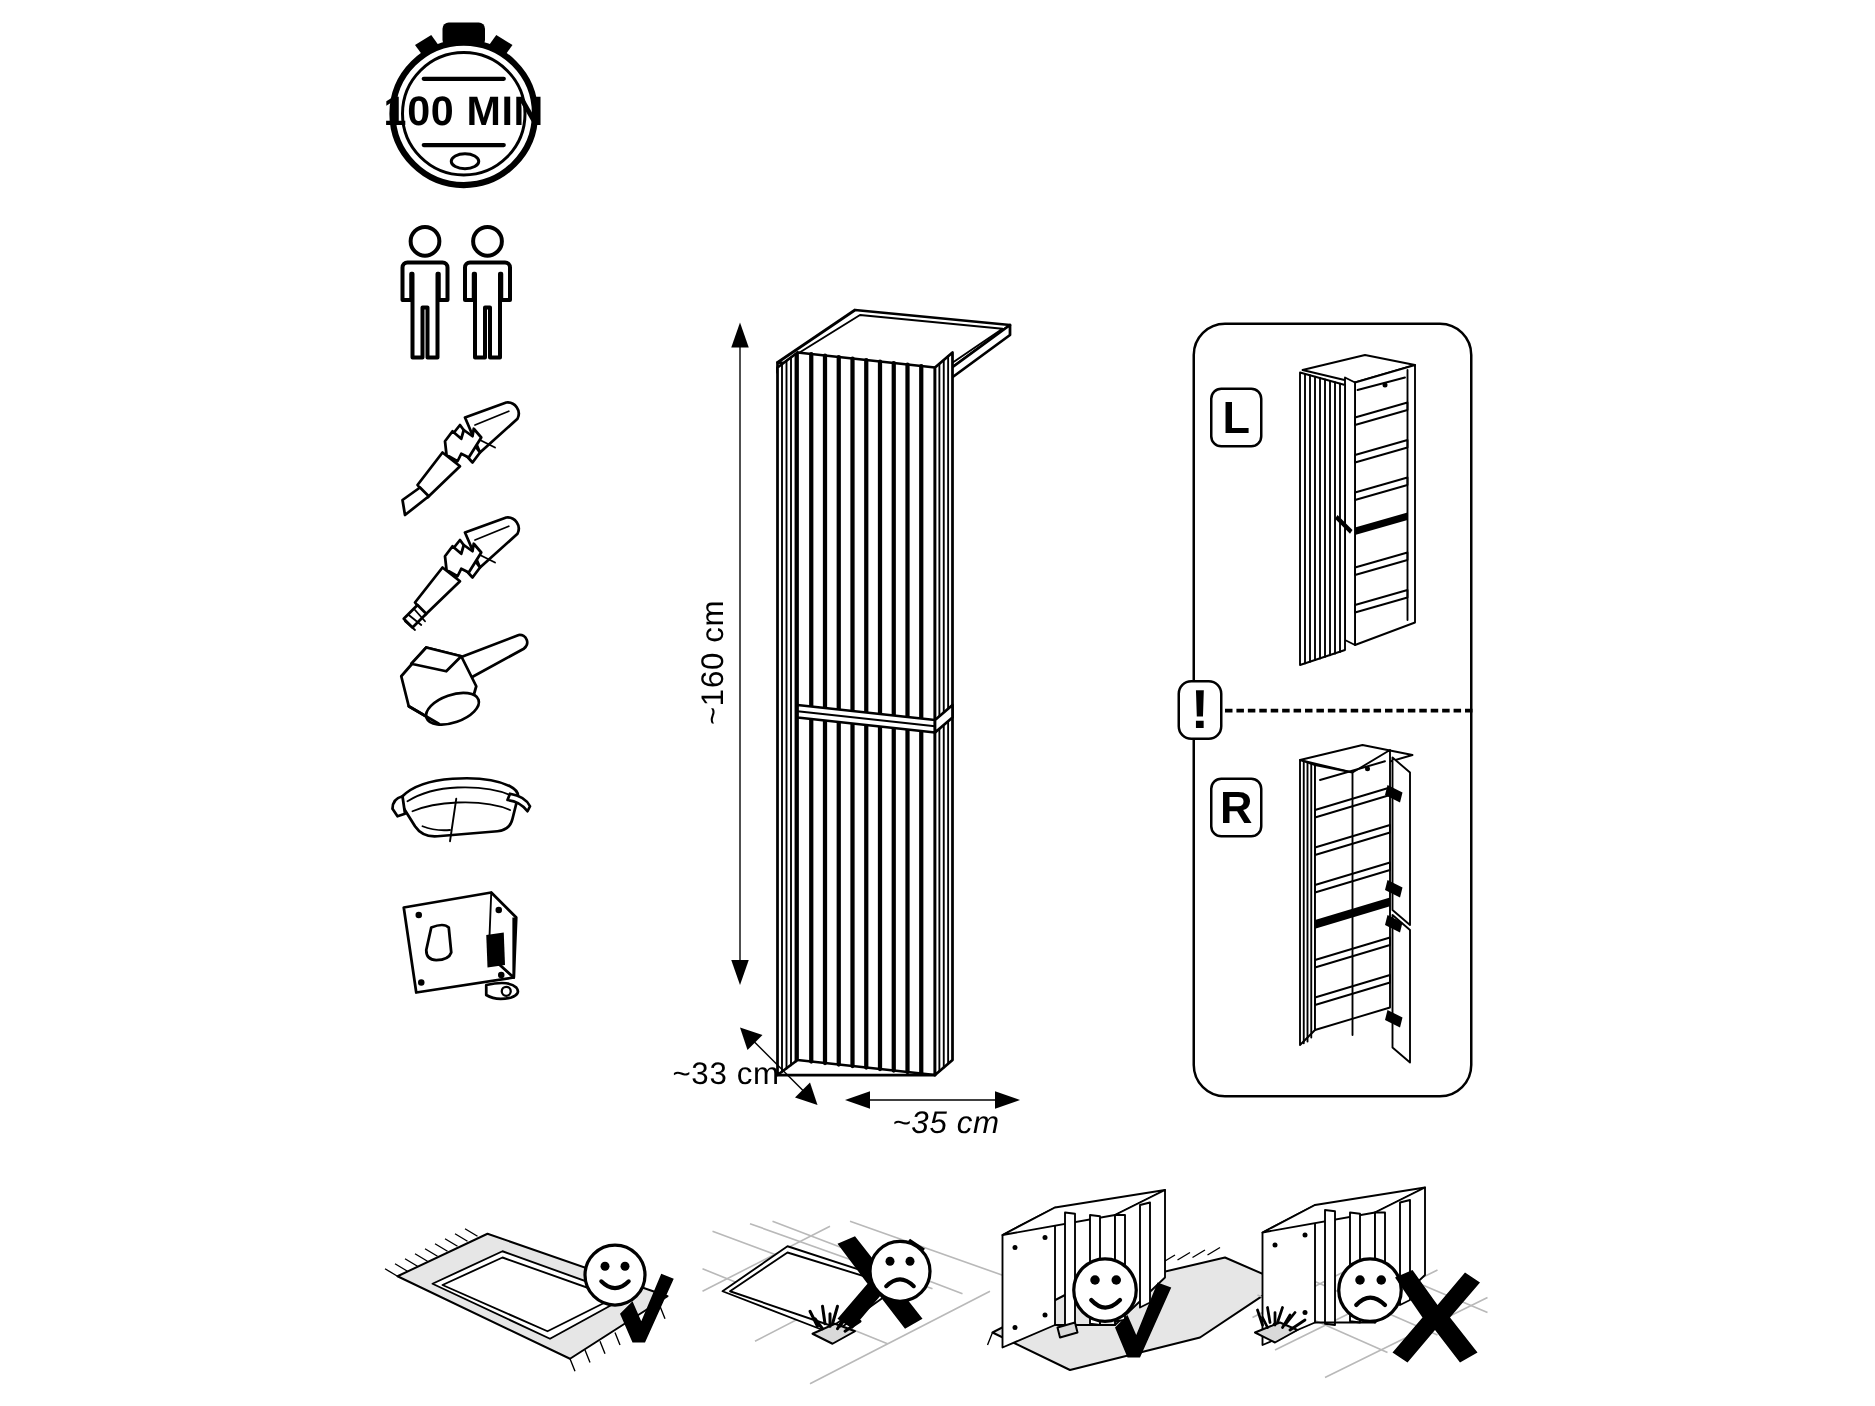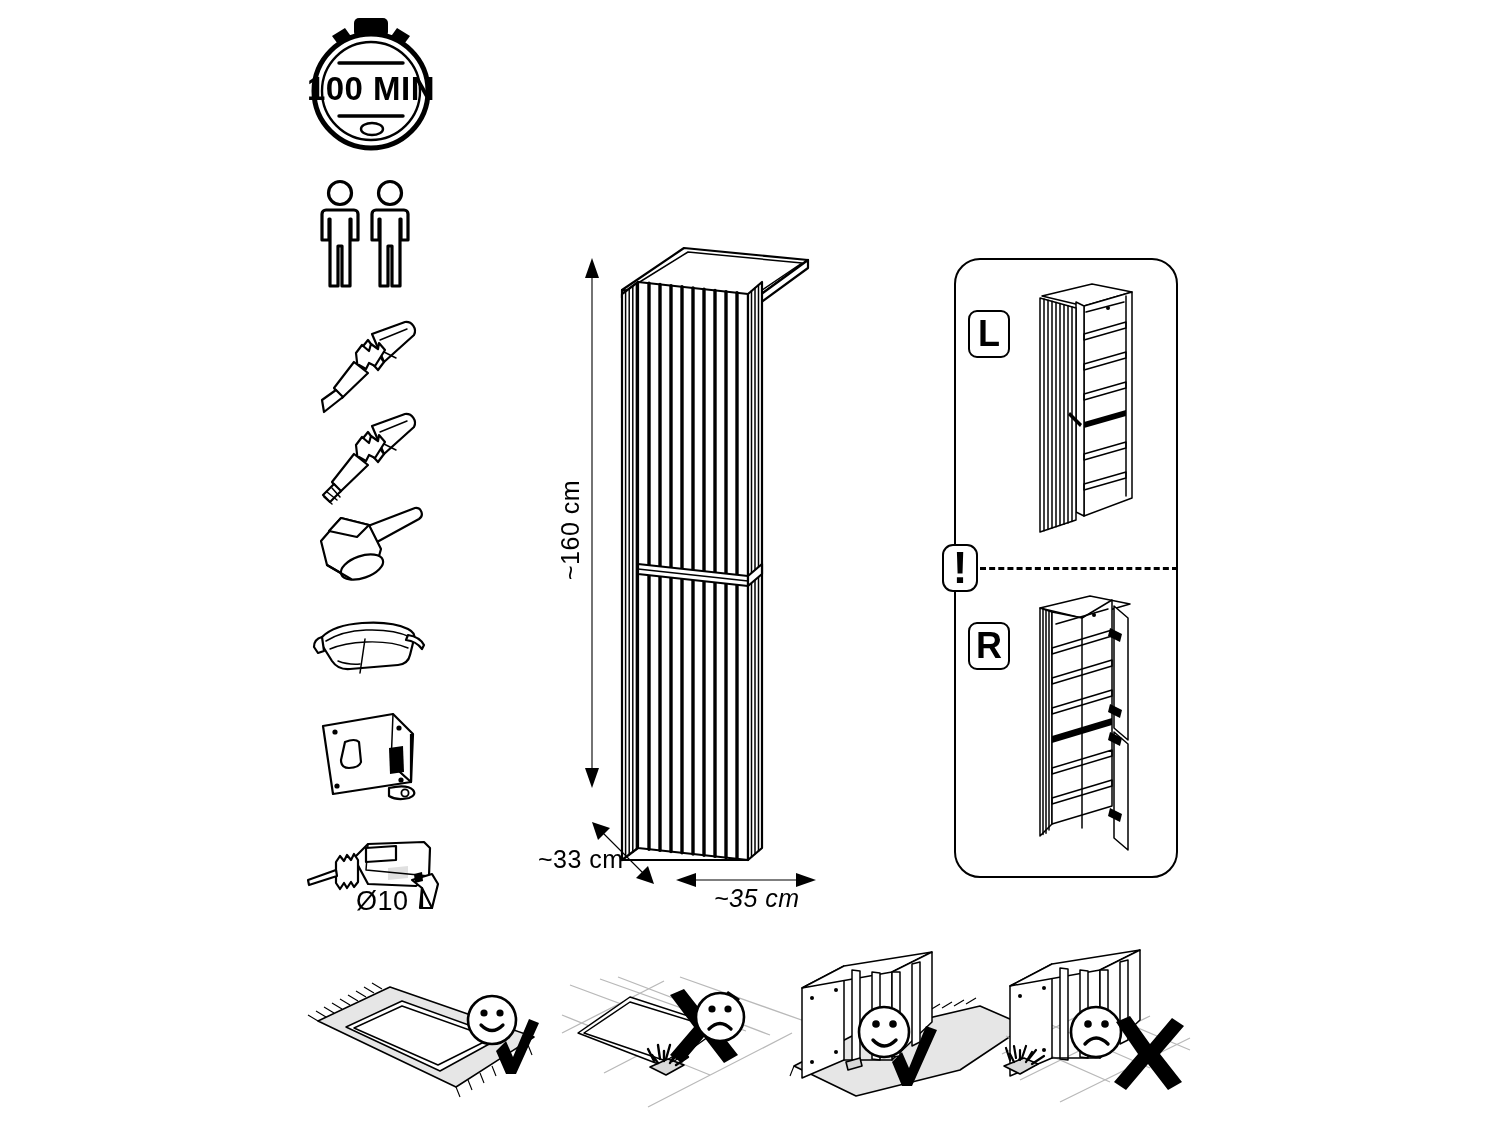--- a/index.html
+++ b/index.html
@@ -199,39 +199,20 @@
 
       <path class="fill-white" d="M74 78 q18 -4 24 2 q4 5 -4 8 q-12 3 -20 -2 z"></path>
       <circle cx="90" cy="83" r="3.6" fill="#fff" stroke="#000" stroke-width="1.8"></circle>
       <circle cx="20" cy="22" r="2.6" class="fill-black"></circle>
       <circle cx="22" cy="76" r="2.6" class="fill-black"></circle>
       <circle cx="84" cy="18" r="2.6" class="fill-black"></circle>
       <circle cx="86" cy="70" r="2.6" class="fill-black"></circle>
     </svg>
   </div>
 
-  <div class="abs" style="left:296px; top:830px;">
-    <svg width="155" height="80" viewBox="0 0 155 80">
-
-      <path class="fill-white" d="M58 28 L72 14 L128 12 L134 18 L133 46 L120 56 L72 54 z"></path>
-      <path class="stroke-thin" d="M72 14 L70 40 L133 46"></path>
-      <path class="fill-white" d="M70 18 L100 16 L100 30 L70 32 z"></path>
-      <path class="fill-black" d="M92 38 L112 36 L112 48 L92 50 z" opacity="0.12"></path>
-
-      <path class="fill-white" d="M40 32 l4 -6 l4 5 l3 -6 l4 5 l3 -6 l4 6 l0 22 l-4 5 l-3 -5 l-4 6 l-3 -5 l-4 6 l-4 -6 z"></path>
-
-      <path class="fill-white" d="M12 50 L40 40 L41 46 L13 55 z"></path>
-
-      <path class="fill-white" d="M116 50 L136 44 L142 54 L136 78 L124 78 L126 58 z"></path>
-      <path class="fill-white" d="M126 58 L136 78 L126 78 z"></path>
-
-      <path class="fill-black" d="M118 44 l8 -2 l1 9 l-8 2 z"></path>
-    </svg>
-    <div class="drill-label abs" style="left:60px; top:56px;">Ø10</div>
-  </div>
 
   <div class="abs" style="left:572px; top:258px;">
     <svg width="40" height="530" viewBox="0 0 40 530">
       <path class="stroke-hair" d="M20 10 L20 520"></path>
       <path class="fill-black" d="M20 0 L27 20 L13 20 z"></path>
       <path class="fill-black" d="M20 530 L27 510 L13 510 z"></path>
     </svg>
   </div>
   <div class="abs dim-label dim-vertical" style="left:556px; top:580px;">~160 cm</div>
 

